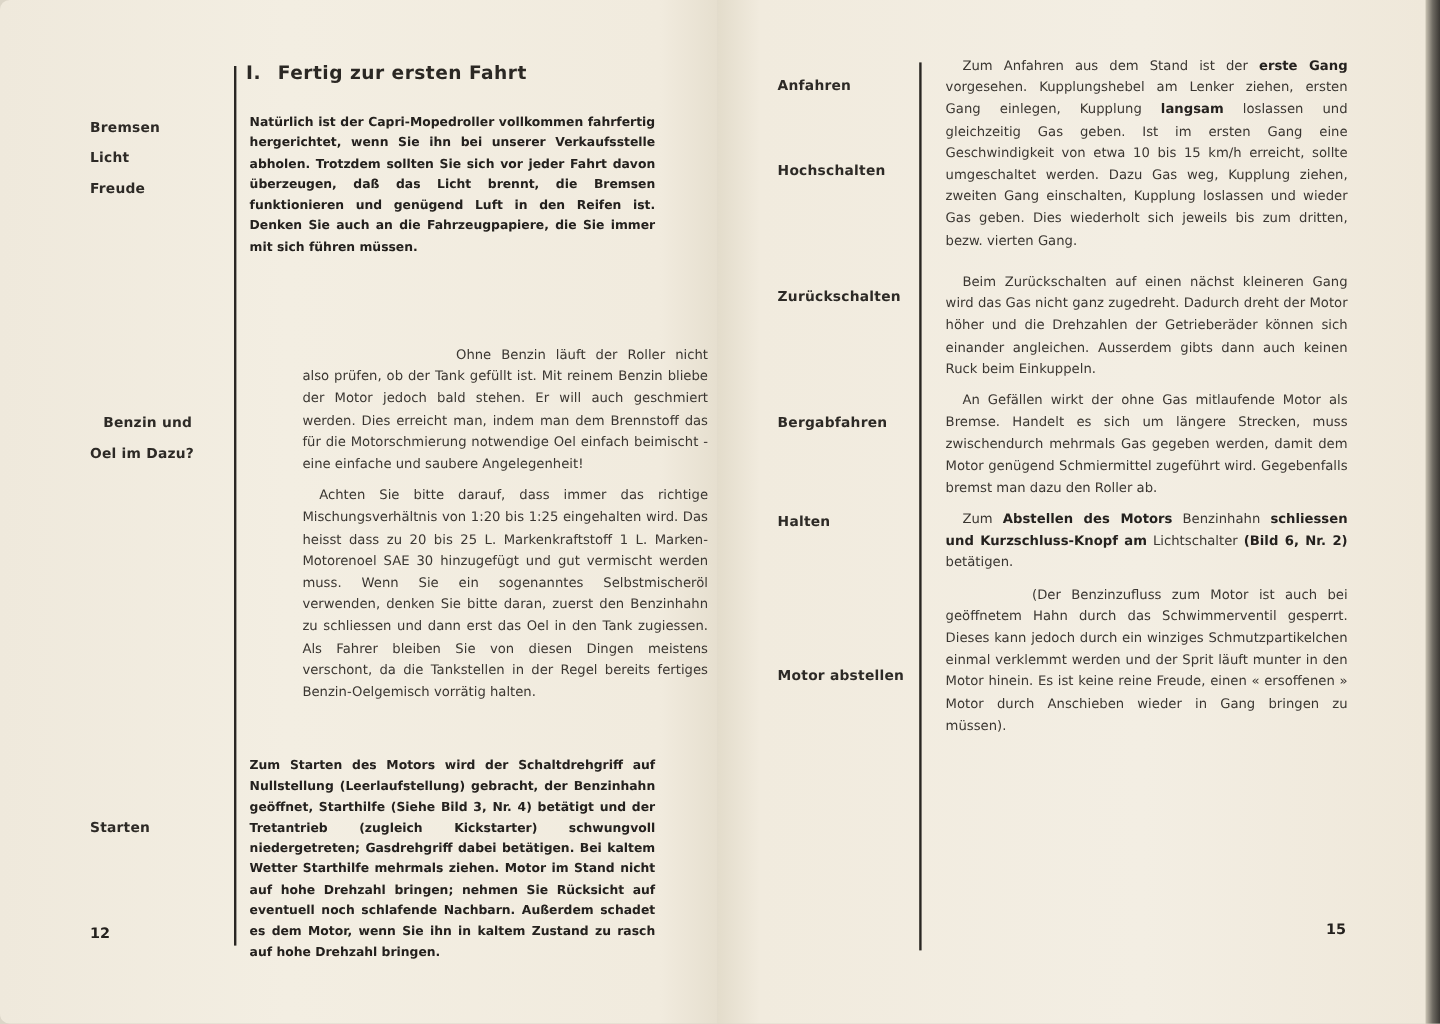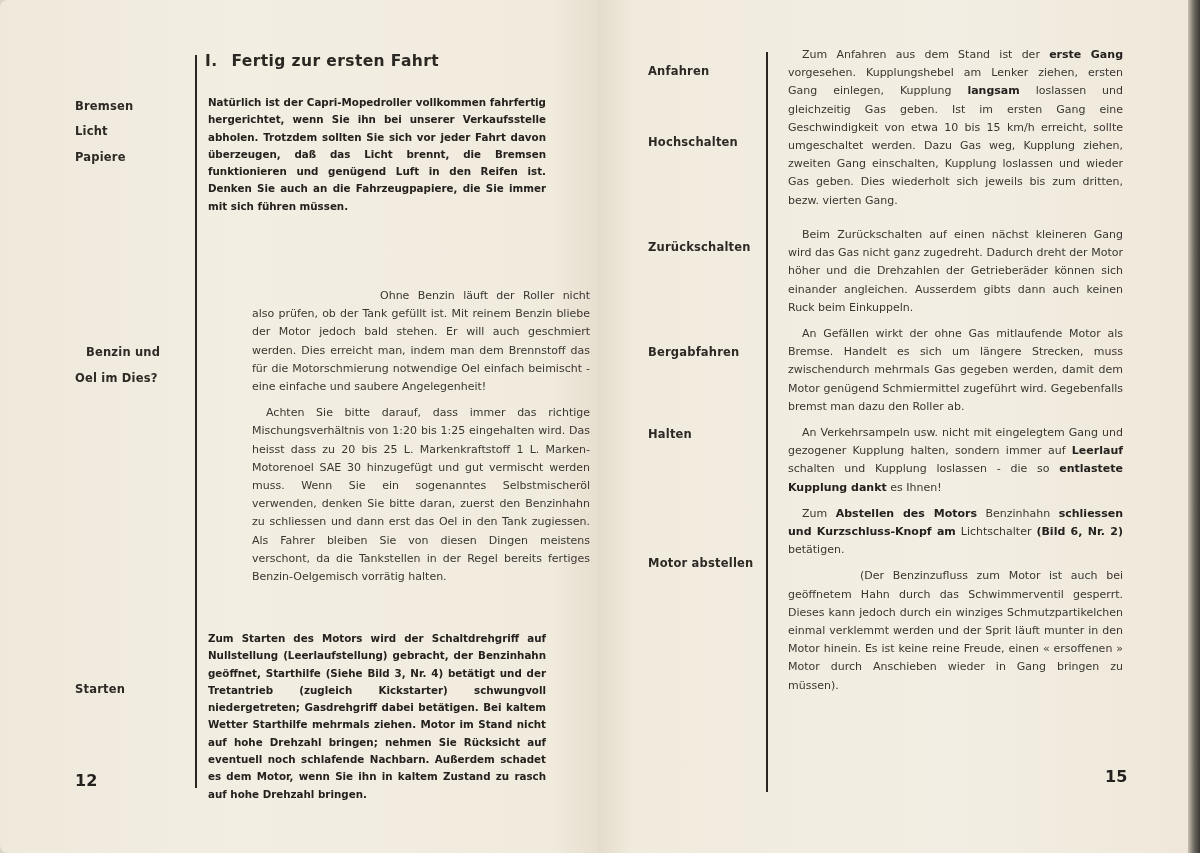--- a/index.html
+++ b/index.html
@@ -14,38 +14,38 @@
           background:linear-gradient(to right,#c9c2b2,#6e6a62 50%,#3a3733); }
   .vline { position:absolute; width:2px; background:#2a2723; }
   .margin-label { position:absolute; font-weight:bold; font-size:11.5px; letter-spacing:0.2px; color:#2d2a26; }
   .heading { position:absolute; left:205px; top:52px; font-weight:bold; font-size:15.5px; letter-spacing:0.4px; }
   .heading .num { margin-right:14px; }
   .block { position:absolute; font-size:11px; line-height:18.2px; text-align:justify; color:#3a3631; }
   .block.bold { font-weight:bold; font-size:10.3px; line-height:17.3px; color:#24211e; }
   .block p { margin:0 0 8px 0; }
   .indent { text-indent:14px; }
   .indent-big { text-indent:128px; }
-  .pnum { position:absolute; font-weight:bold; font-size:16px; color:#24211e; }
+  .pnum { position:absolute; font-weight:bold; font-size:12px; color:#24211e; }
   b.em { font-weight:bold; color:#24211e; }
 </style>
 </head>
 <body>
 
 <div class="page left">
   <div class="vline" style="left:195px; top:55px; height:733px;"></div>
 
   <div class="heading">
     <span class="num">I.</span><span>Fertig zur ersten Fahrt</span>
   </div>
 
   <div class="margin-label" style="left:75px; top:99px;">Bremsen</div>
   <div class="margin-label" style="left:75px; top:124px;">Licht</div>
-  <div class="margin-label" style="left:75px; top:150px;">Papiere</div>
+  <div class="margin-label" style="left:75px; top:150px;">Freude</div>
   <div class="margin-label" style="left:86px; top:345px;">Benzin und</div>
-  <div class="margin-label" style="left:75px; top:371px;">Oel im Dies?</div>
+  <div class="margin-label" style="left:75px; top:371px;">Oel im Dazu?</div>
   <div class="margin-label" style="left:75px; top:682px;">Starten</div>
 
   <div class="block bold" style="left:208px; top:94px; width:338px;">Natürlich ist der Capri-Mopedroller vollkommen fahrfertig hergerichtet, wenn Sie ihn bei unserer Verkaufsstelle abholen. Trotzdem sollten Sie sich vor jeder Fahrt davon überzeugen, daß das Licht brennt, die Bremsen funktionieren und genügend Luft in den Reifen ist. Denken Sie auch an die Fahrzeugpapiere, die Sie immer mit sich führen müssen.</div>
 
   <div class="block" style="left:208px; top:287px; width:338px;margin-left:44px;">
     <p class="indent-big">Ohne Benzin läuft der Roller nicht also prüfen, ob der Tank gefüllt ist. Mit reinem Benzin bliebe der Motor jedoch bald stehen. Er will auch geschmiert werden. Dies erreicht man, indem man dem Brennstoff das für die Motorschmierung notwendige Oel einfach beimischt - eine einfache und saubere Angelegenheit!</p>
     <p class="indent">Achten Sie bitte darauf, dass immer das richtige Mischungsverhältnis von 1:20 bis 1:25 eingehalten wird. Das heisst dass zu 20 bis 25 L. Markenkraftstoff 1 L. Marken-Motorenoel SAE 30 hinzugefügt und gut vermischt werden muss. Wenn Sie ein sogenanntes Selbstmischeröl verwenden, denken Sie bitte daran, zuerst den Benzinhahn zu schliessen und dann erst das Oel in den Tank zugiessen. Als Fahrer bleiben Sie von diesen Dingen meistens verschont, da die Tankstellen in der Regel bereits fertiges Benzin-Oelgemisch vorrätig halten.</p>
   </div>
 
   <div class="block bold" style="left:208px; top:630px; width:338px;">Zum Starten des Motors wird der Schaltdrehgriff auf Nullstellung (Leerlaufstellung) gebracht, der Benzinhahn geöffnet, Starthilfe (Siehe Bild 3, Nr. 4) betätigt und der Tretantrieb (zugleich Kickstarter) schwungvoll niedergetreten; Gasdrehgriff dabei betätigen. Bei kaltem Wetter Starthilfe mehrmals ziehen. Motor im Stand nicht auf hohe Drehzahl bringen; nehmen Sie Rücksicht auf eventuell noch schlafende Nachbarn. Außerdem schadet es dem Motor, wenn Sie ihn in kaltem Zustand zu rasch auf hohe Drehzahl bringen.</div>
@@ -63,21 +63,20 @@
   <div class="margin-label" style="left:50px; top:427px;">Halten</div>
   <div class="margin-label" style="left:50px; top:556px;">Motor abstellen</div>
 
   <div class="block" style="left:190px; top:46px; width:335px;">
     <p class="indent"><span>Zum Anfahren aus dem Stand ist der </span><b class="em">erste Gang</b><span> vorgesehen. Kupplungshebel am Lenker ziehen, ersten Gang einlegen, Kupplung </span><b class="em">langsam</b><span> loslassen und gleichzeitig Gas geben. Ist im ersten Gang eine Geschwindigkeit von etwa 10 bis 15 km/h erreicht, sollte umgeschaltet werden. Dazu Gas weg, Kupplung ziehen, zweiten Gang einschalten, Kupplung loslassen und wieder Gas geben. Dies wiederholt sich jeweils bis zum dritten, bezw. vierten Gang.</span></p>
   </div>
 
   <div class="block" style="left:190px; top:226px; width:335px;">
     <p class="indent">Beim Zurückschalten auf einen nächst kleineren Gang wird das Gas nicht ganz zugedreht. Dadurch dreht der Motor höher und die Drehzahlen der Getrieberäder können sich einander angleichen. Ausserdem gibts dann auch keinen Ruck beim Einkuppeln.</p>
     <p class="indent">An Gefällen wirkt der ohne Gas mitlaufende Motor als Bremse. Handelt es sich um längere Strecken, muss zwischendurch mehrmals Gas gegeben werden, damit dem Motor genügend Schmiermittel zugeführt wird. Gegebenfalls bremst man dazu den Roller ab.</p>
-    <p class="indent"><span>An Verkehrsampeln usw. nicht mit eingelegtem Gang und gezogener Kupplung halten, sondern immer auf </span><b class="em">Leerlauf</b><span> schalten und Kupplung loslassen - die so </span><b class="em">entlastete Kupplung dankt</b><span> es Ihnen!</span></p>
     <p class="indent"><span>Zum </span><b class="em">Abstellen des Motors</b><span> Benzinhahn </span><b class="em">schliessen und Kurzschluss-Knopf am</b><span> Lichtschalter </span><b class="em">(Bild 6, Nr. 2)</b><span> betätigen.</span></p>
     <p class="indent-big" style="text-indent:72px;">(Der Benzinzufluss zum Motor ist auch bei geöffnetem Hahn durch das Schwimmerventil gesperrt. Dieses kann jedoch durch ein winziges Schmutzpartikelchen einmal verklemmt werden und der Sprit läuft munter in den Motor hinein. Es ist keine reine Freude, einen « ersoffenen » Motor durch Anschieben wieder in Gang bringen zu müssen).</p>
   </div>
 
   <div class="pnum" style="left:507px; top:767px;">15</div>
 </div>
 
 <div class="edge"></div>
 
 </body></html>

